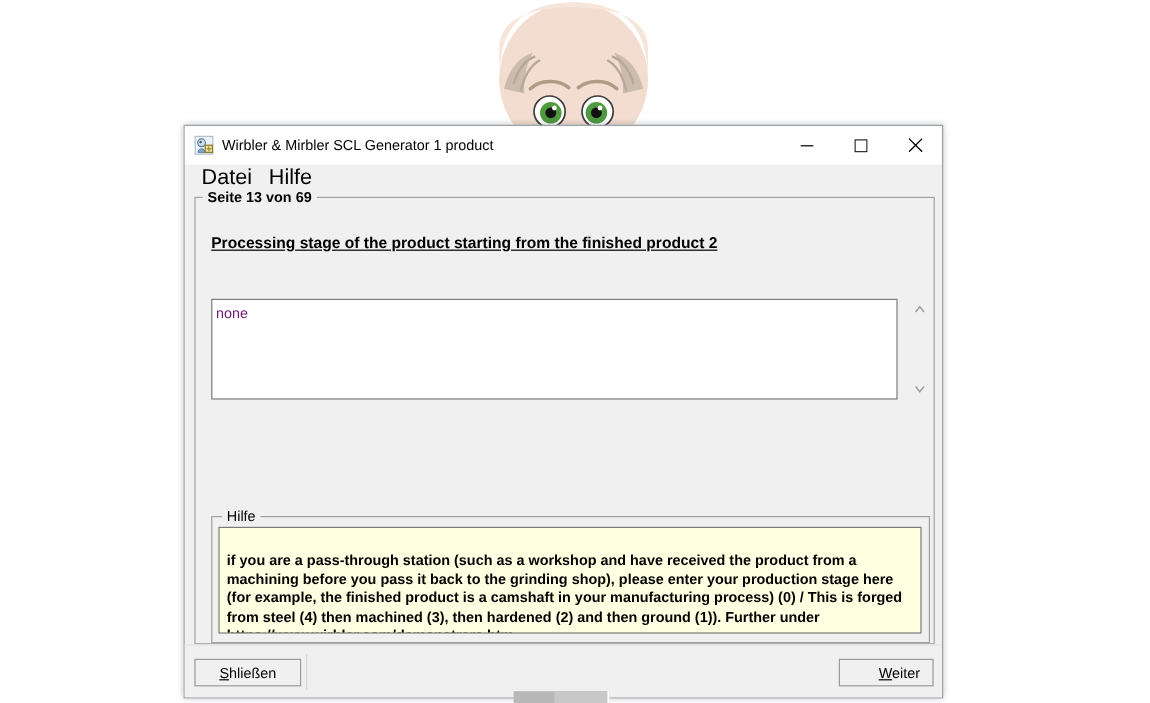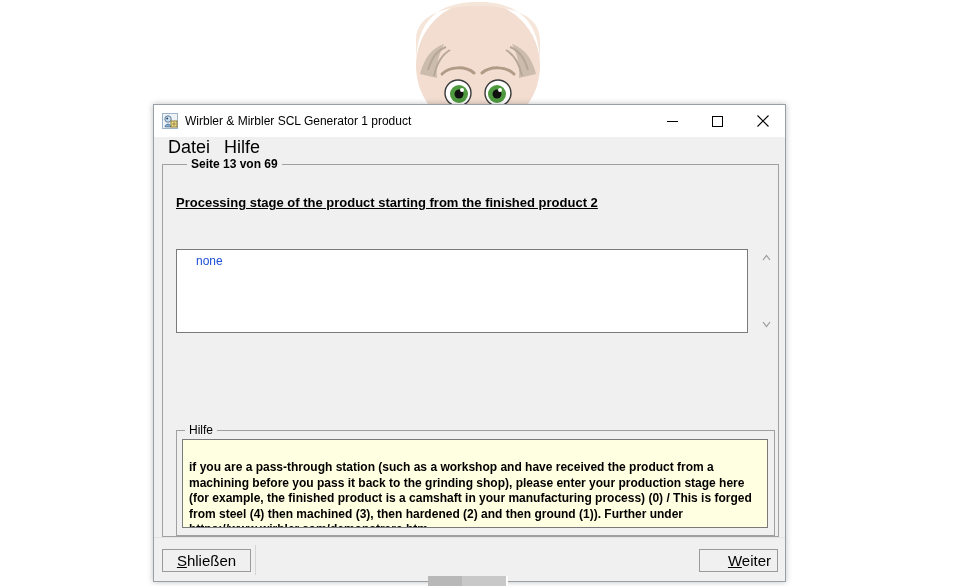--- a/index.html
+++ b/index.html
@@ -115,21 +115,21 @@
     left: 8px;
     top: 7px;
     right: 6px;
     bottom: 44px;
     border: 1px solid #a0a0a0;
     border-top: 1px solid #a0a0a0;
     box-sizing: border-box;
   }
   .page-group-legend {
     position: absolute;
-    left: 24px;
+    left: 6px;
     top: -8px;
     background: #f0f0f0;
     padding: 0 4px;
     font-size: 12px;
     font-weight: bold;
     color: #000;
     white-space: nowrap;
   }
 
   .question-label {
@@ -156,25 +156,24 @@
     top: 0;
     width: 572px;
     height: 100%;
     border: 1px solid #7a7a7a;
     background: #ffffff;
     box-sizing: border-box;
     overflow: hidden;
   }
   .answer-text {
     font-size: 12px;
-    color: #1d4ed8;
+    color: #701a75;
     padding: 4px 3px;
     line-height: 14px;
     white-space: pre-wrap;
-    margin-left: 16px;
   }
   .scrollbar {
     position: absolute;
     right: 0;
     top: 0;
     width: 17px;
     height: 100%;
     background: #f0f0f0;
     display: flex;
     flex-direction: column;
@@ -237,21 +236,21 @@
     right: 0;
     bottom: 0;
     height: 44px;
     background: #f0f0f0;
   }
   .btn {
     position: absolute;
     height: 23px;
     background: #f0f0f0;
     border: 1px solid #9a9a9a;
-    font-size: 15px;
+    font-size: 12px;
     color: #000;
     display: flex;
     align-items: center;
     justify-content: center;
     cursor: default;
     box-sizing: border-box;
   }
   .btn.default {
     border: 2px solid #2b579a;
     background: #ffffff;

